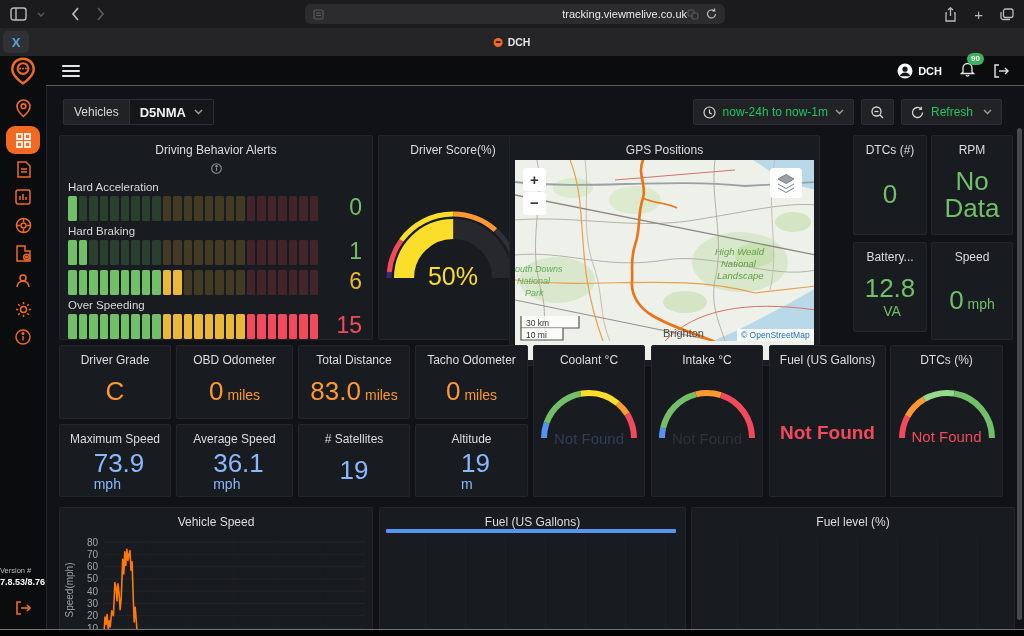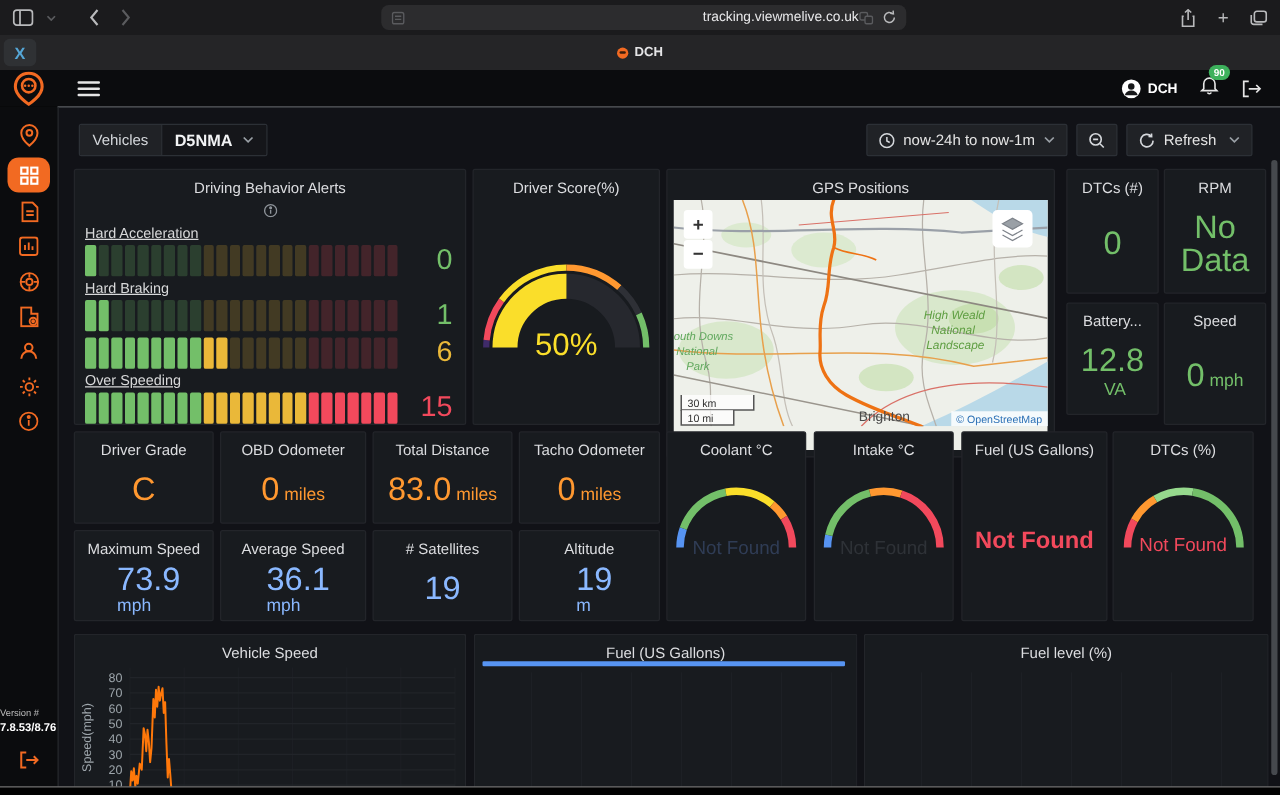--- a/index.html
+++ b/index.html
@@ -61,28 +61,28 @@
 
   
   .var-picker { position:absolute; left:16px; top:13px; height:26px; display:flex;
     border:1px solid #2c3036; border-radius:2px; overflow:hidden; }
   .var-label { background:#202226; color:#d5d8dc; font-size:12px; font-weight:500;
     display:flex; align-items:center; padding:0 10px; border-right:1px solid #2c3036; }
   .var-value { background:#15161a; color:#f2f3f5; font-size:13px; font-weight:bold;
     display:flex; align-items:center; gap:8px; padding:0 10px; }
   .tb-right { position:absolute; right:22px; top:13px; display:flex; gap:7px; }
   .tb-btn { height:26px; background:#202226; border:1px solid #2c3036; border-radius:2px;
-    color:#e5e5e5; font-size:12px; font-weight:500; display:flex; align-items:center;
+    color:#22c55e; font-size:12px; font-weight:500; display:flex; align-items:center;
     gap:7px; padding:0 9px; }
   .chev { color:#9aa0a6; }
 
   
   .bh-row { display:flex; align-items:flex-end; padding:0 10px 0 8px; margin-top:3px; }
   .bh-mid { flex:1; }
-  .bh-label { font-size:11.5px; color:#d8d9da; margin:1px 0 3px 0;text-decoration:underline; }
+  .bh-label { font-size:11.5px; color:#d8d9da; margin:1px 0 3px 0; }
   .bh-bars { display:flex; gap:2px; height:25px; }
   .seg { flex:1; border-radius:1.5px; }
   .seg.g { background:rgba(115,191,105,.22); } .seg.g.lit { background:#73bf69; }
   .seg.y { background:rgba(234,184,57,.20); }  .seg.y.lit { background:#eab839; }
   .seg.r { background:rgba(242,73,92,.20); }   .seg.r.lit { background:#f2495c; }
   .bh-value { width:44px; text-align:right; font-size:23px; line-height:27px; }
 
   
   .stat-body { position:absolute; left:0; right:0; top:24px; bottom:4px; display:flex;
     align-items:center; justify-content:center; text-align:center; }
@@ -506,21 +506,21 @@
         <path d="M6 80 A 64 64 0 0 1 134 80" fill="none" stroke="#f2495c" stroke-width="5" stroke-dasharray="34.2 400" stroke-dashoffset="-6"></path>
         <path d="M6 80 A 64 64 0 0 1 134 80" fill="none" stroke="#fade2a" stroke-width="5" stroke-dasharray="60.3 400" stroke-dashoffset="-40.2"></path>
         <path d="M6 80 A 64 64 0 0 1 134 80" fill="none" stroke="#ff9830" stroke-width="5" stroke-dasharray="46.3 400" stroke-dashoffset="-100.5"></path>
         <path d="M6 80 A 64 64 0 0 1 134 80" fill="none" stroke="#2e3036" stroke-width="5" stroke-dasharray="26.2 400" stroke-dashoffset="-146.8"></path>
         <path d="M6 80 A 64 64 0 0 1 134 80" fill="none" stroke="#73bf69" stroke-width="5" stroke-dasharray="28.1 400" stroke-dashoffset="-173"></path>
       </svg>
     </div>
     <div class="score-text">50%</div>
   </div>
 
-  <div class="panel" style="left:486px; top:49px; width:311px; height:231px">
+  <div class="panel" style="left:462px; top:49px; width:311px; height:231px">
     <div class="ptitle">
         <span>GPS Positions</span>
       <span class="info-ic">
           <svg width="11" height="11" viewBox="0 0 16 16" fill="none" stroke="currentColor" stroke-width="1.6">
             <circle cx="8" cy="8" r="7"></circle>
             <line x1="8" y1="7" x2="8" y2="11.5"></line>
             <circle cx="8" cy="4.6" r="1" fill="currentColor"></circle>
           </svg>
         </span>
     </div>

